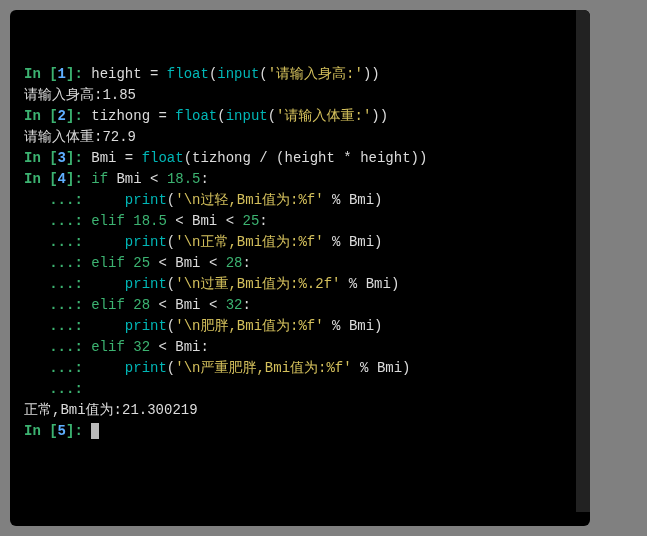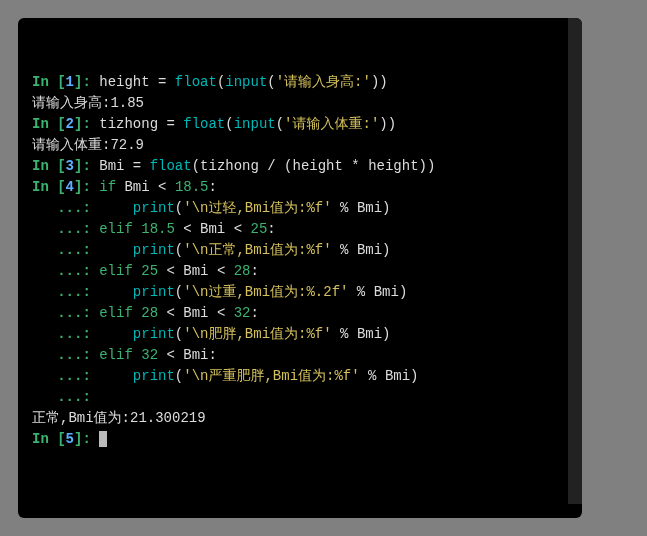--- a/index.html
+++ b/index.html
@@ -6,21 +6,21 @@
     margin: 0;
     padding: 0;
     background: #808080;
     font-family: Menlo, Monaco, Consolas, "Courier New", monospace;
     font-size: 14px;
   }
   .frame {
     width: 600px;
     height: 536px;
     box-sizing: border-box;
-    padding: 18px;
+    padding: 10px;
     background: #808080;
   }
   .terminal {
     width: 100%;
     height: 100%;
     background: #000;
     color: #ccc;
     padding: 12px 14px;
     box-sizing: border-box;
     border-radius: 6px;

